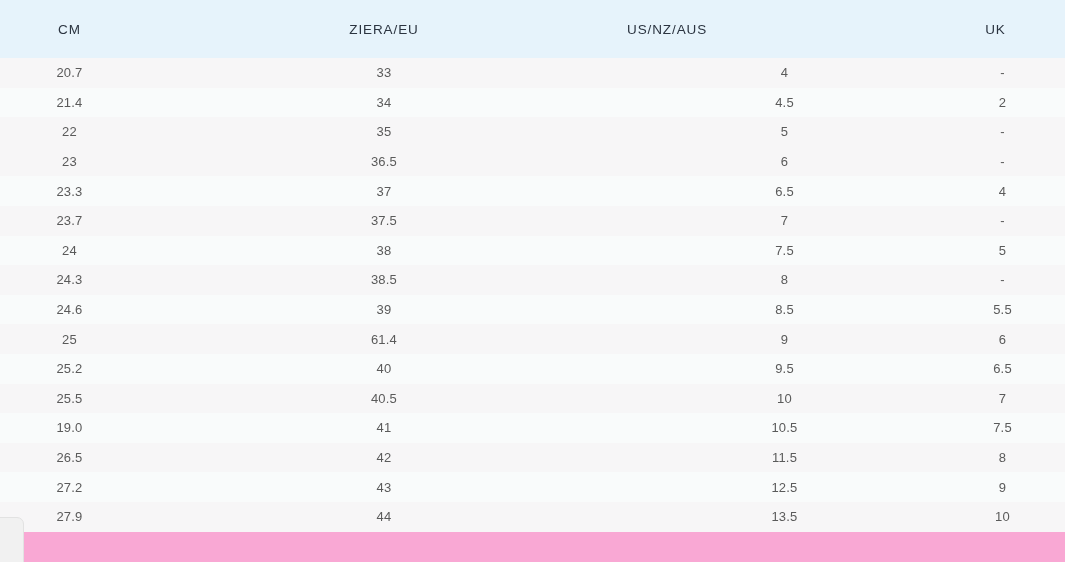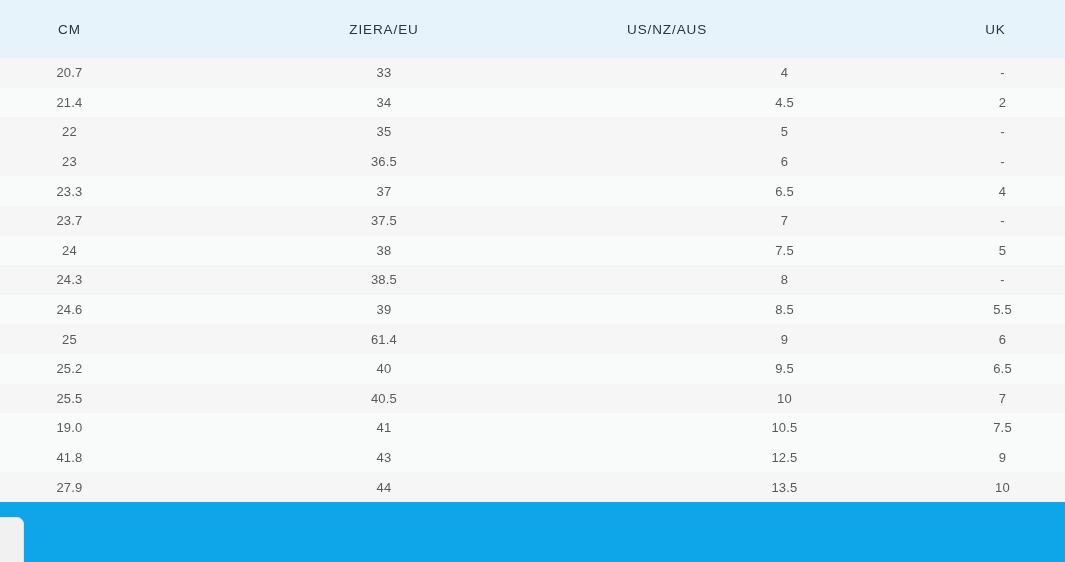--- a/index.html
+++ b/index.html
@@ -11,21 +11,21 @@
     overflow: hidden;
     background: #f9fbfb;
     font-family: "Liberation Sans", "DejaVu Sans", sans-serif;
   }
 
   #size-table-wrap {
     position: relative;
     width: 1065px;
     height: 562px;
     overflow: hidden;
-    background: #0ea5e9;
+    background: #f9a8d4;
   }
 
   table.size-table {
     width: 1065px;
     border-collapse: collapse;
     table-layout: fixed;
     border: 0;
   }
 
   table.size-table col.col-cm      { width: 141px; }
@@ -188,22 +188,28 @@
           <td class="cell-ziera-eu">40.5</td>
           <td class="cell-us-nz-aus">10</td>
           <td class="cell-uk">7</td>
         </tr>
         <tr class="data-row row-even">
           <td class="cell-cm">19.0</td>
           <td class="cell-ziera-eu">41</td>
           <td class="cell-us-nz-aus">10.5</td>
           <td class="cell-uk">7.5</td>
         </tr>
-        <tr class="data-row row-even">
-          <td class="cell-cm">41.8</td>
+        <tr class="data-row row-odd">
+          <td class="cell-cm">26.5</td>
+          <td class="cell-ziera-eu">42</td>
+          <td class="cell-us-nz-aus">11.5</td>
+          <td class="cell-uk">8</td>
+        </tr>
+        <tr class="data-row row-even">
+          <td class="cell-cm">27.2</td>
           <td class="cell-ziera-eu">43</td>
           <td class="cell-us-nz-aus">12.5</td>
           <td class="cell-uk">9</td>
         </tr>
         <tr class="data-row row-odd">
           <td class="cell-cm">27.9</td>
           <td class="cell-ziera-eu">44</td>
           <td class="cell-us-nz-aus">13.5</td>
           <td class="cell-uk">10</td>
         </tr>

